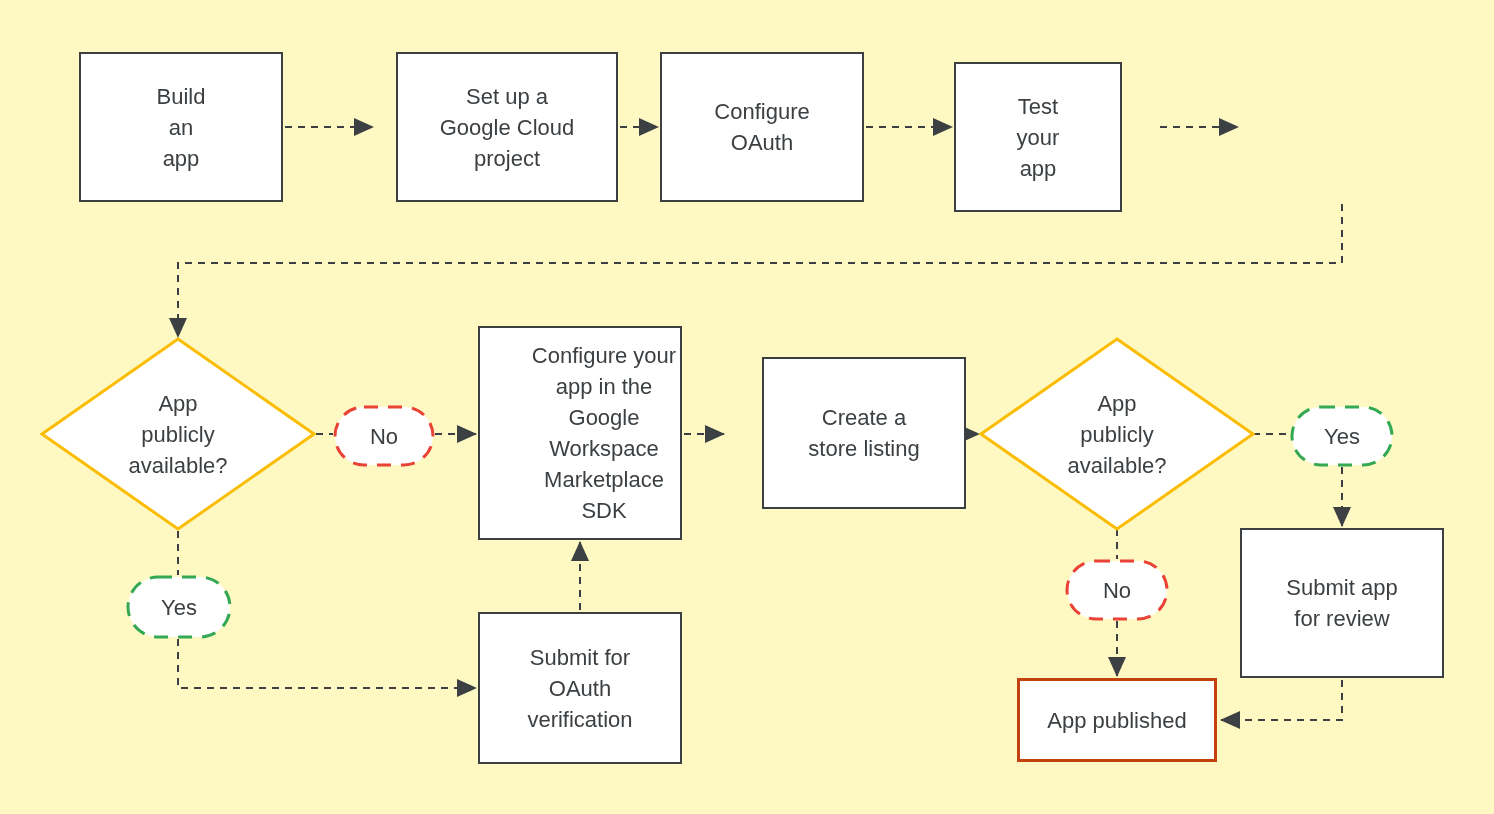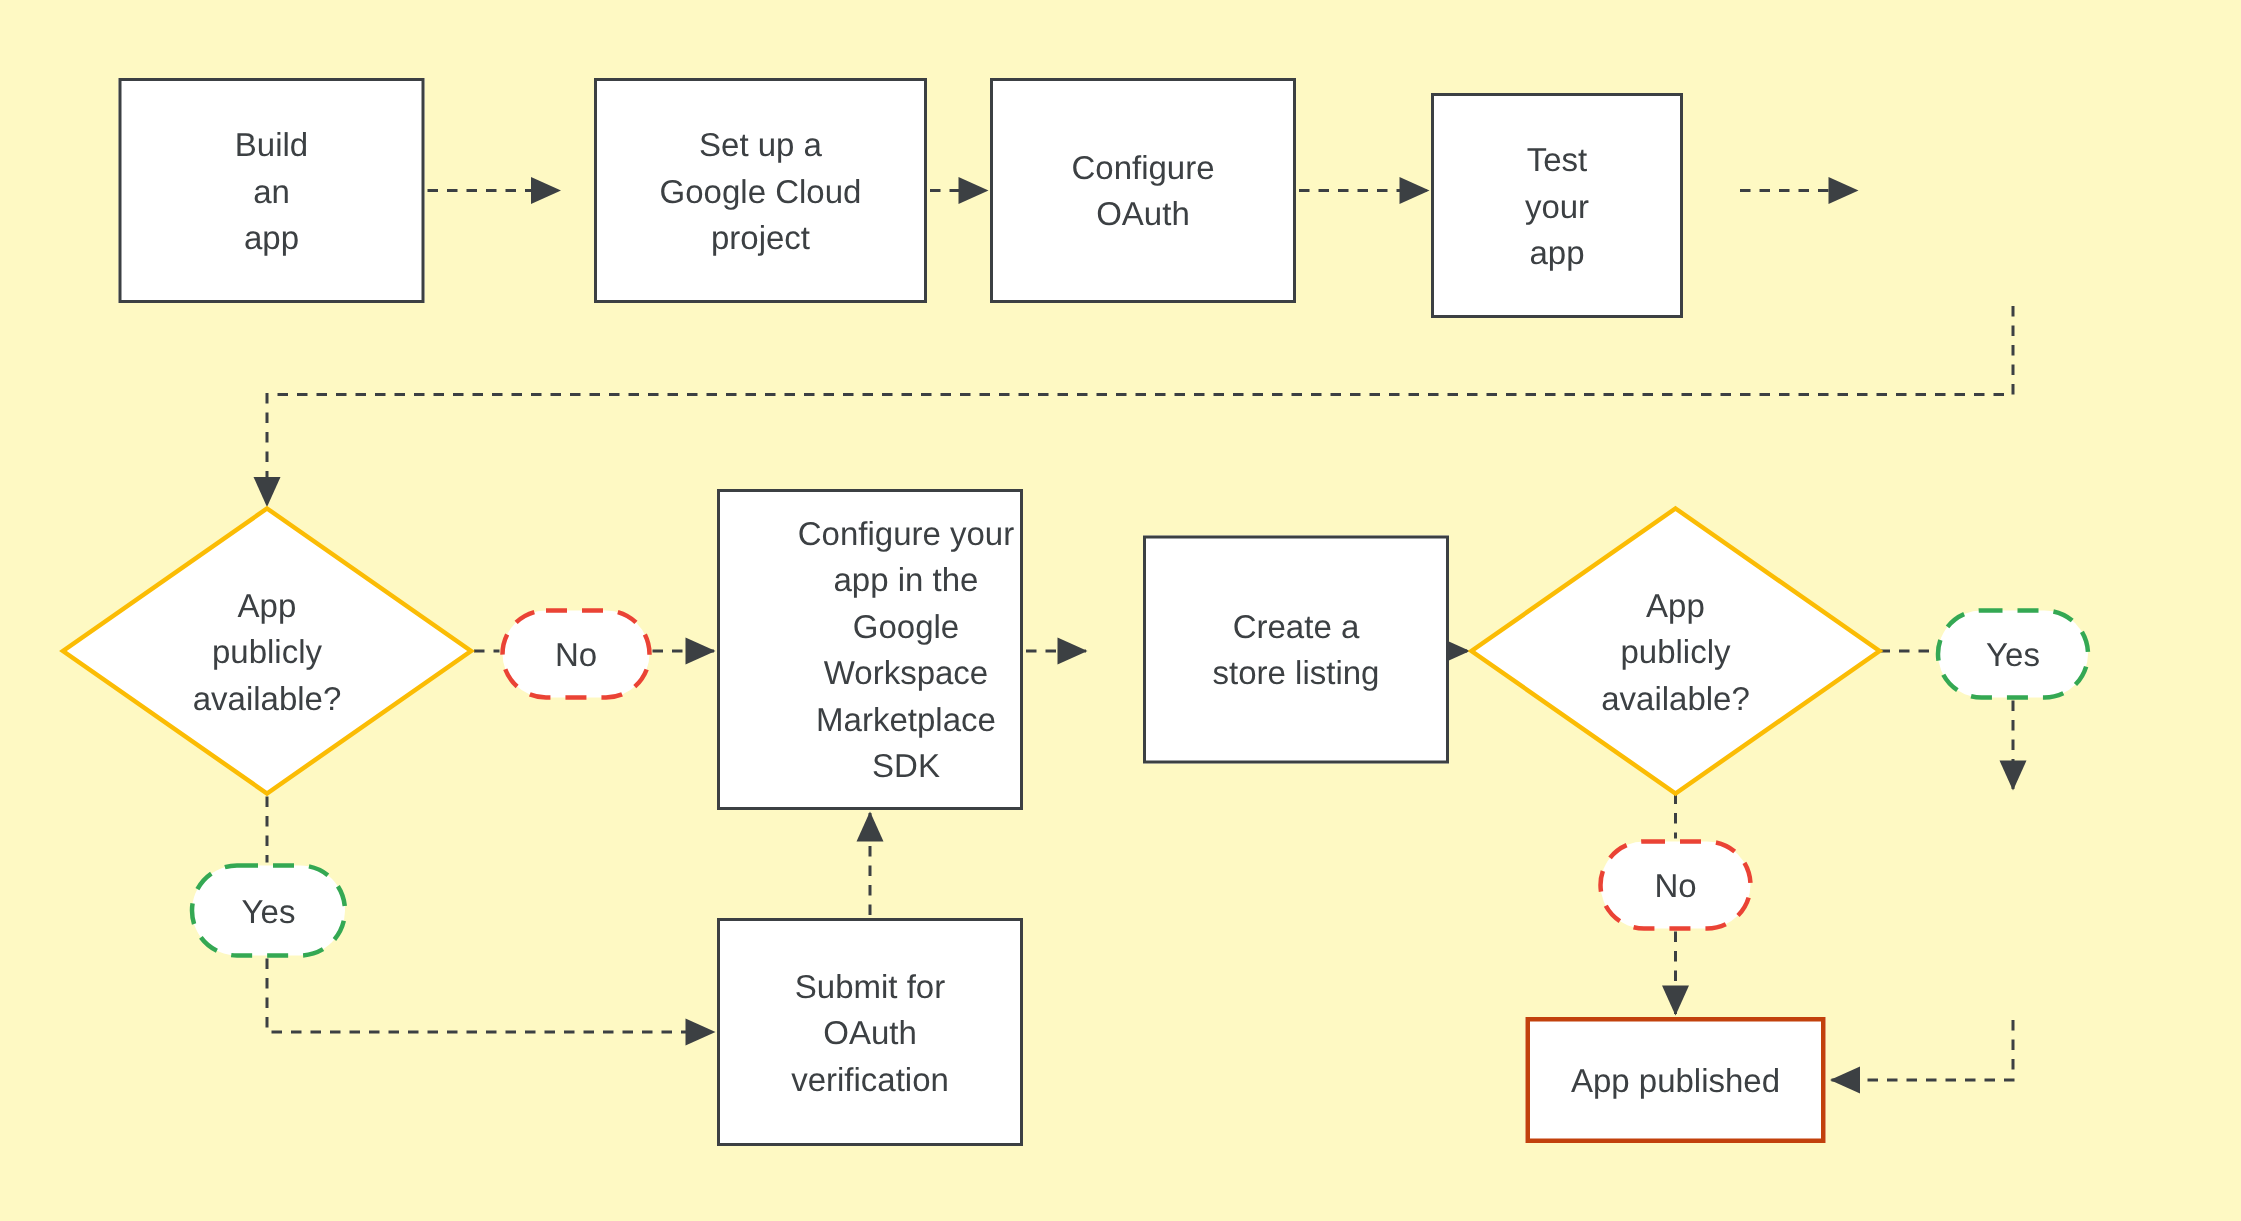--- a/index.html
+++ b/index.html
@@ -139,20 +139,24 @@
   </div>
   <div class="node" id="node-store-listing">
     <div class="node-label">Create a
 store listing</div>
   </div>
   <div class="node" id="node-submit-oauth">
     <div class="node-label">Submit for
 OAuth
 verification</div>
   </div>
+  <div class="node" id="node-submit-review">
+    <div class="node-label">Submit app
+for review</div>
+  </div>
   <div class="node published" id="node-app-published">
     <div class="node-label">App published</div>
   </div>
 
   <div class="float-label" id="label-decision-1">App
 publicly
 available?</div>
   <div class="float-label" id="label-decision-2">App
 publicly
 available?</div>

